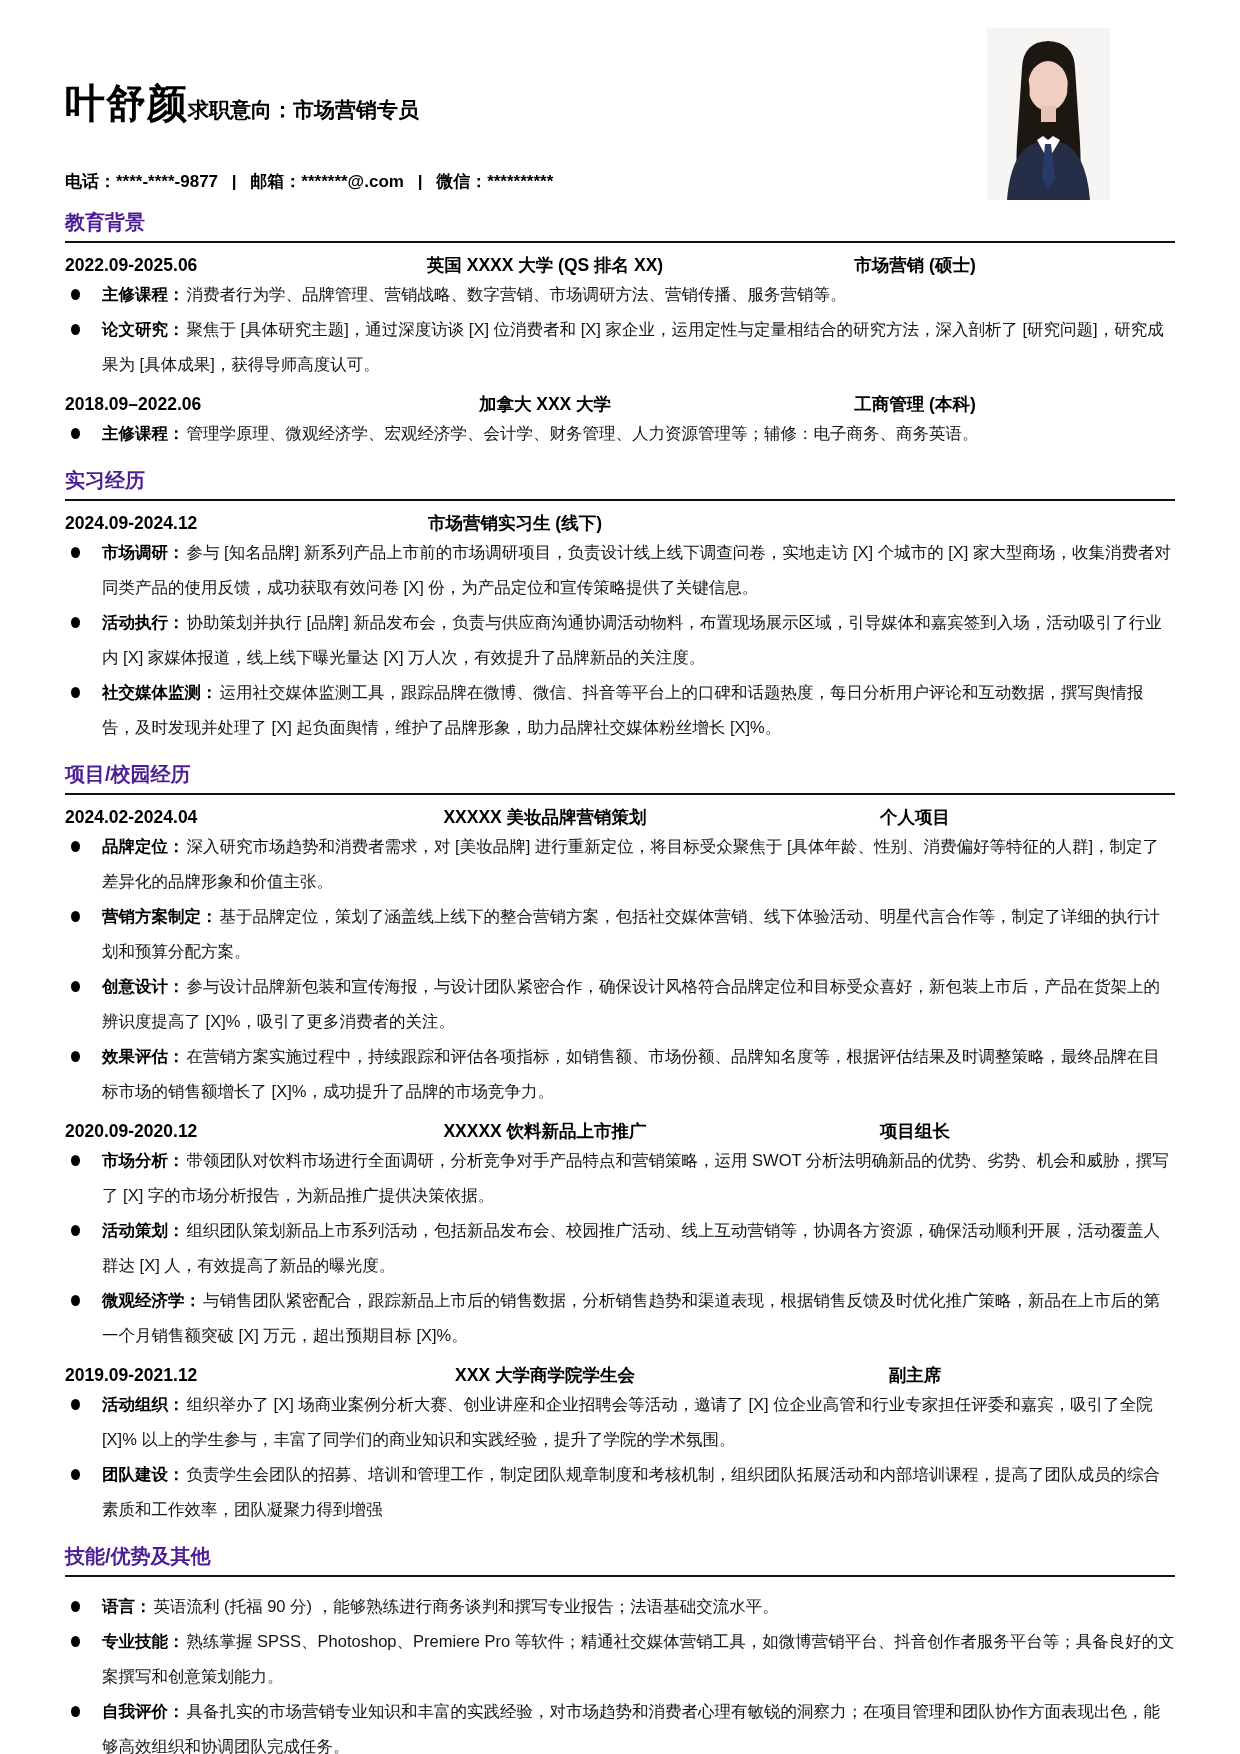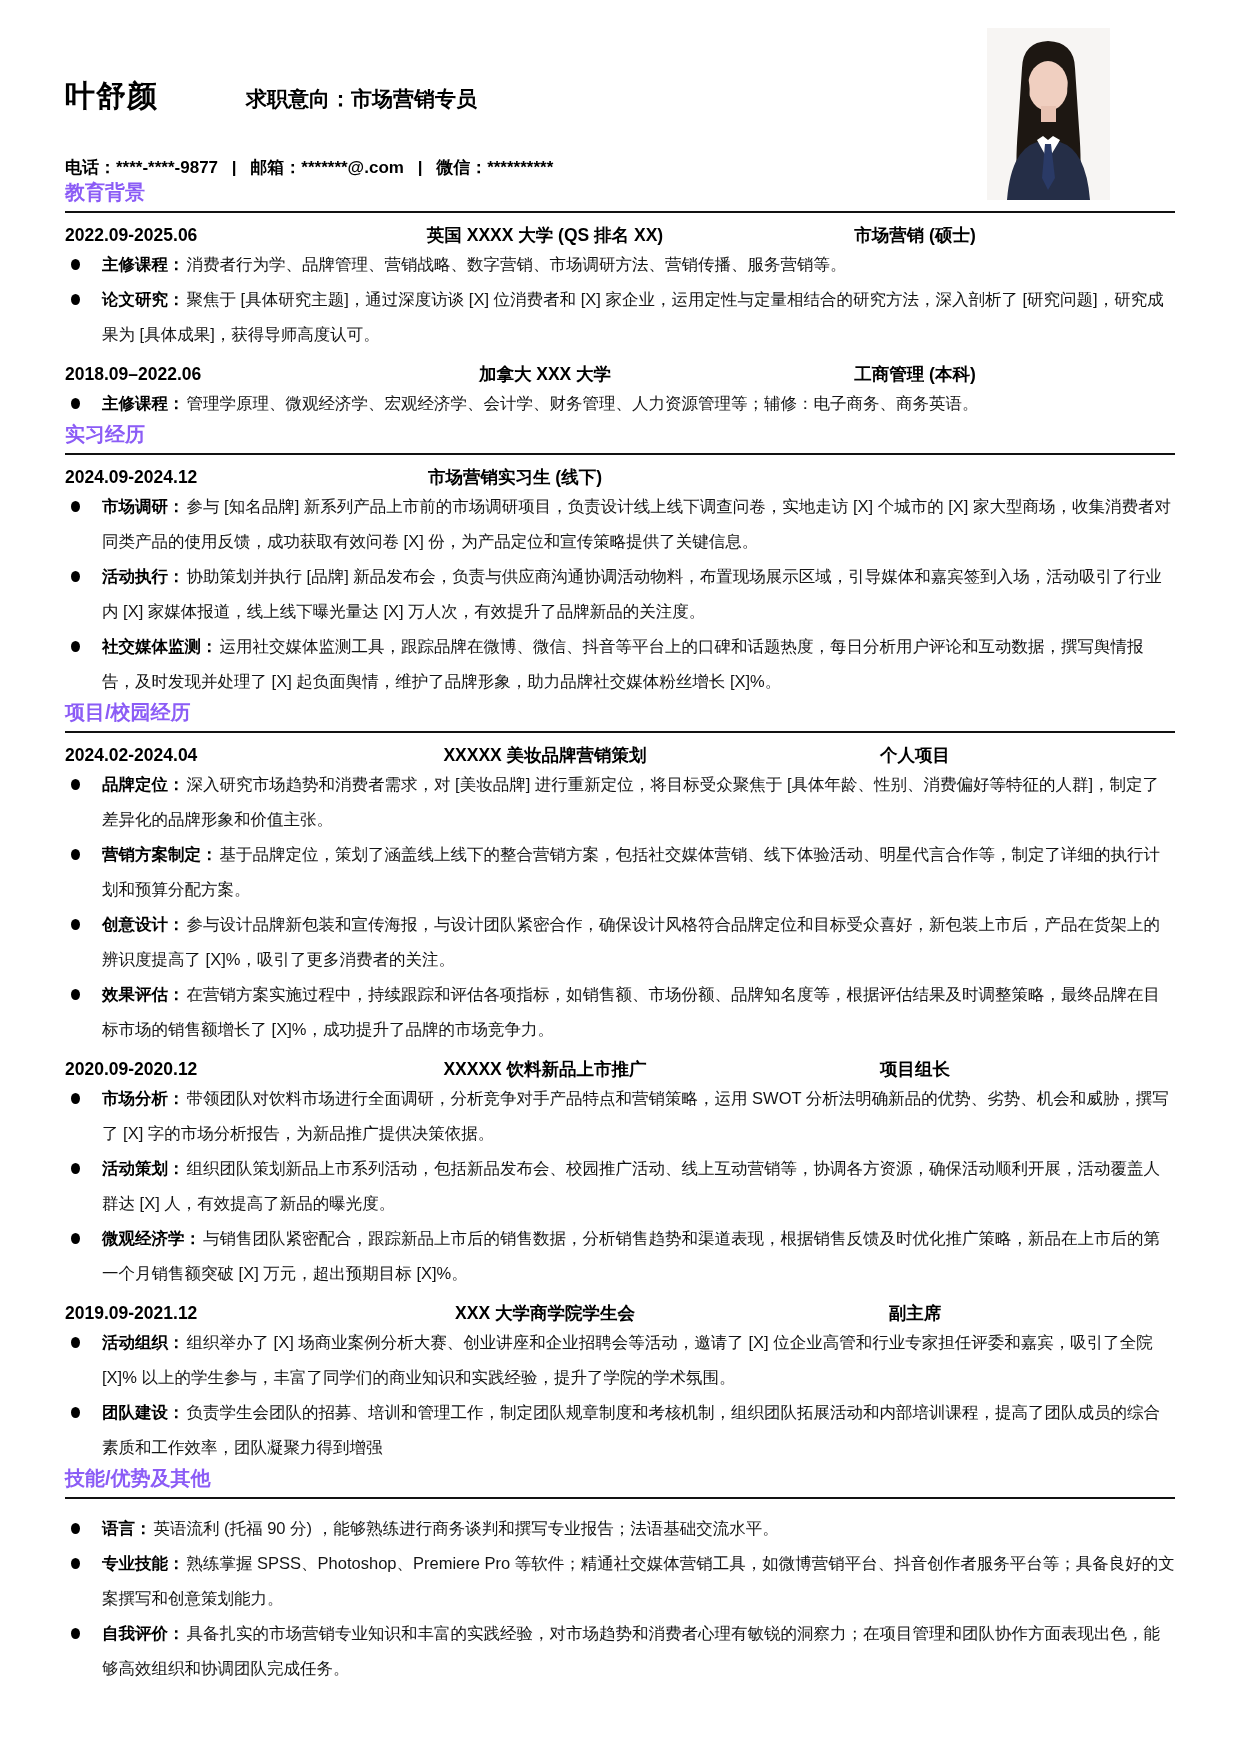--- a/index.html
+++ b/index.html
@@ -6,36 +6,36 @@
   html,body { background:#ffffff; }
   body {
     width:1240px; height:1754px;
     font-family:"Liberation Sans","DejaVu Sans",sans-serif;
     color:#111; position:relative; overflow:hidden;
   }
   .page { position:relative; width:1240px; height:1754px; padding:76px 65px 0 65px; overflow:hidden; }
 
   
   .name-row { display:flex; align-items:baseline; }
-  .name { font-size:30px; font-weight:700; letter-spacing:1px; color:#000; }
-  .objective { font-size:21px; font-weight:600; margin-left:88px; color:#000; }
+  .name { font-size:40px; font-weight:700; letter-spacing:1px; color:#000; }
+  .objective { font-size:21px; font-weight:600; color:#000; }
   .contact { margin-top:39px; font-size:17px; font-weight:700; color:#000; white-space:nowrap; }
   .contact .sep { margin:0 9px; font-weight:700; }
 
   
   .photo {
     position:absolute; top:28px; right:130px; width:123px; height:172px;
     background:#f7f5f3; overflow:hidden; box-shadow:0 0 0 1px #e8e5e2 inset;
   }
   .photo svg { display:block; width:100%; height:100%; }
 
   
   .sec-title {
-    font-size:20px; font-weight:700; color:#8b5cf6;
-    padding-bottom:5px; border-bottom:2.5px solid #111;
+    font-size:20px; font-weight:700; color:#4c1d95;
+    margin-top:16px; padding-bottom:5px; border-bottom:2.5px solid #111;
   }
   .entry-head { display:flex; margin-top:10px; font-size:17.5px; font-weight:700; color:#000; line-height:24px; }
   .entry-head .date { width:280px; }
   .entry-head .org  { width:400px; text-align:center; }
   .entry-head .role { width:340px; text-align:center; }
 
   .bullet { display:flex; align-items:flex-start; font-size:16.5px; line-height:35px; }
   .dot { flex:0 0 auto; width:9px; height:11px; background:#000; border-radius:50%; margin:12px 22px 0 6px; }
   .btext { flex:1 1 auto; color:#141414; }
   .btext b { font-weight:700; color:#000; margin-right:2px; }

